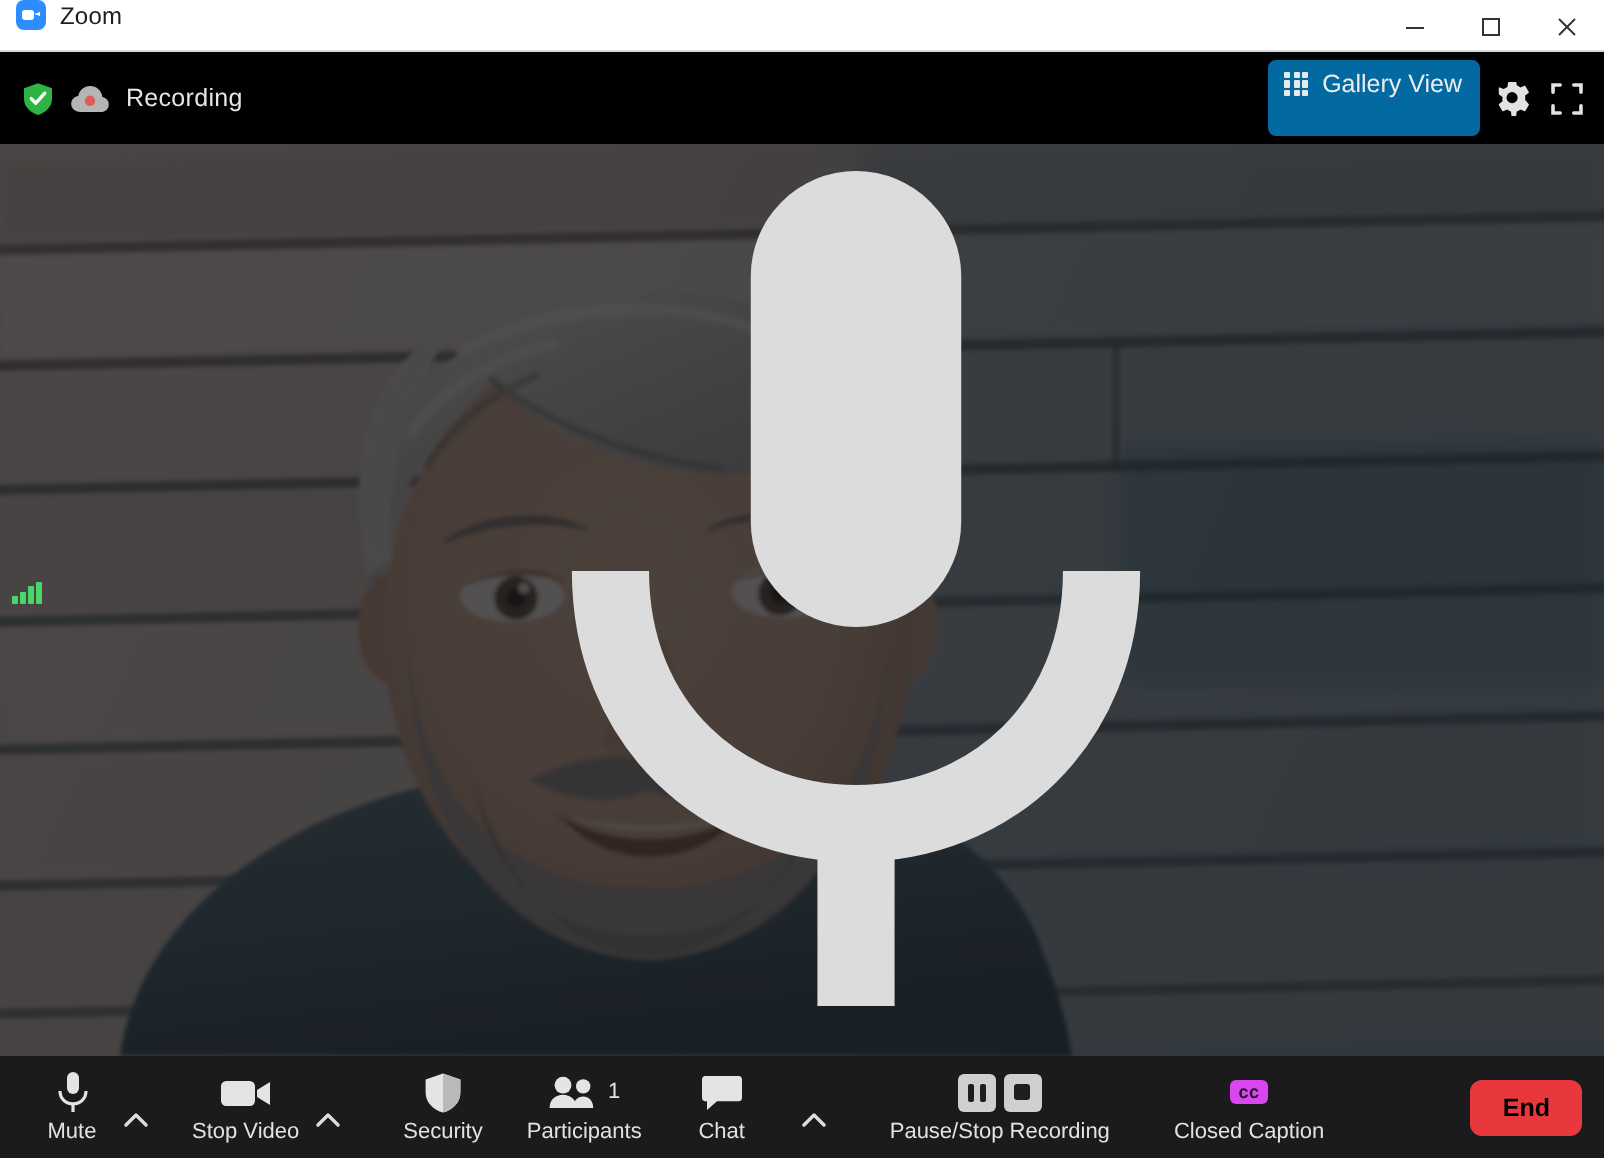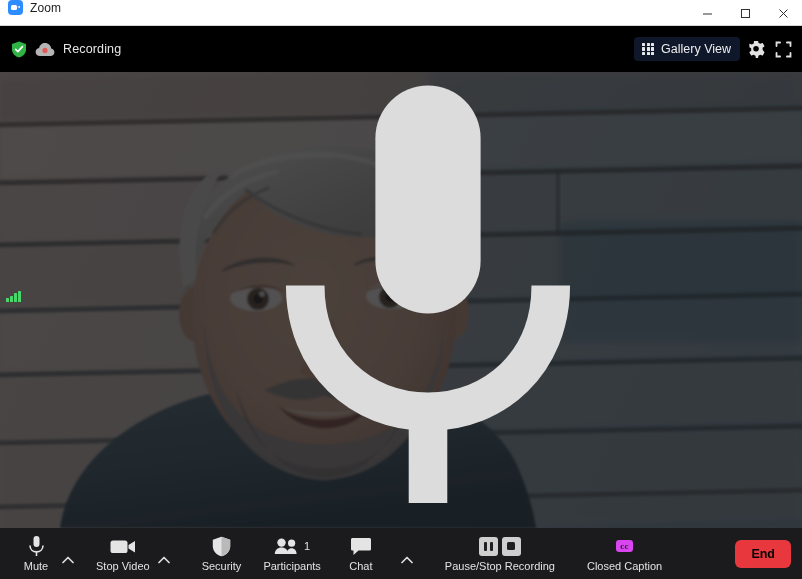--- a/index.html
+++ b/index.html
@@ -46,22 +46,22 @@
     background: #000; display: flex; align-items: center;
   }
   .rec-group { display: flex; align-items: center; gap: 8px; padding-left: 11px; }
   .shield-icon { width: 16px; height: 17px; flex: none; display: block; }
   .cloud-rec-icon { width: 20px; height: 15px; flex: none; display: block; }
   .rec-text { color: #e6e6e6; font-size: 12.5px; letter-spacing: .15px; }
 
   .header-right { margin-left: auto; display: flex; align-items: center; gap: 9px; padding-right: 10px; }
   .gallery-btn {
     display: flex; align-items: center; gap: 7px;
-    background: #0f172a; border-radius: 4px;
-    padding: 5px 9px 5px 8px; cursor: pointer;
+    background: #0369a1; border-radius: 4px;
+    padding: 5px 9px 19px 8px; cursor: pointer;
   }
   .grid3 {
     width: 12px; height: 12px; flex: none;
     display: grid; grid-template-columns: repeat(3,1fr); grid-template-rows: repeat(3,1fr); gap: 1.4px;
   }
   .grid3 i { background: #e9e9e9; border-radius: .5px; display: block; }
   .gallery-label { color: #ededed; font-size: 12.5px; }
   .hdr-icon { width: 17px; height: 17px; display: block; cursor: pointer; }
 
   
@@ -99,21 +99,21 @@
   .tool-label { color: #e2e2e2; font-size: 11px; white-space: nowrap; line-height: 12px; }
   .tool.share .tool-label { color: #2fd665; }
   .caret {
     width: 20px; height: 51px; display: flex; align-items: flex-end; justify-content: center;
     padding-bottom: 15px; cursor: pointer;
   }
   .caret svg { display: block; }
   .pcount { color: #e2e2e2; font-size: 11px; line-height: 11px; margin-left: 1px; }
   .cc-chip {
     background: #d946ef; color: #1b1b1d; font-size: 9px; font-weight: bold;
-    border-radius: 3px; padding: 1.5px 4px; line-height: 9px; letter-spacing: .3px; font-family: Liberation Serif, serif;
+    border-radius: 3px; padding: 1.5px 4px; line-height: 9px; letter-spacing: .3px;
   }
   .grid2 {
     width: 19px; height: 19px; display: grid;
     grid-template-columns: 1fr 1fr; grid-template-rows: 1fr 1fr; gap: 3px;
   }
   .grid2 i { background: #d3d3d3; border-radius: 2px; display: block; }
   .share-sq {
     width: 22px; height: 21px; background: #2fd665; border-radius: 5px;
     display: flex; align-items: center; justify-content: center;
   }

